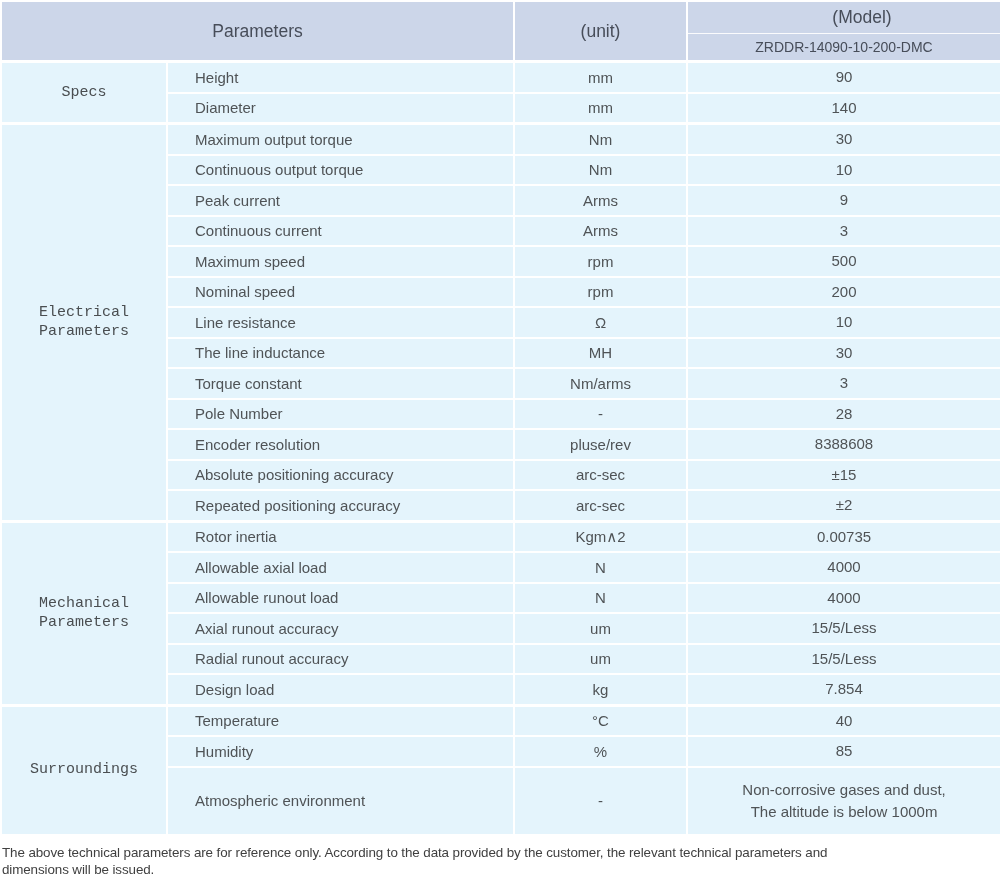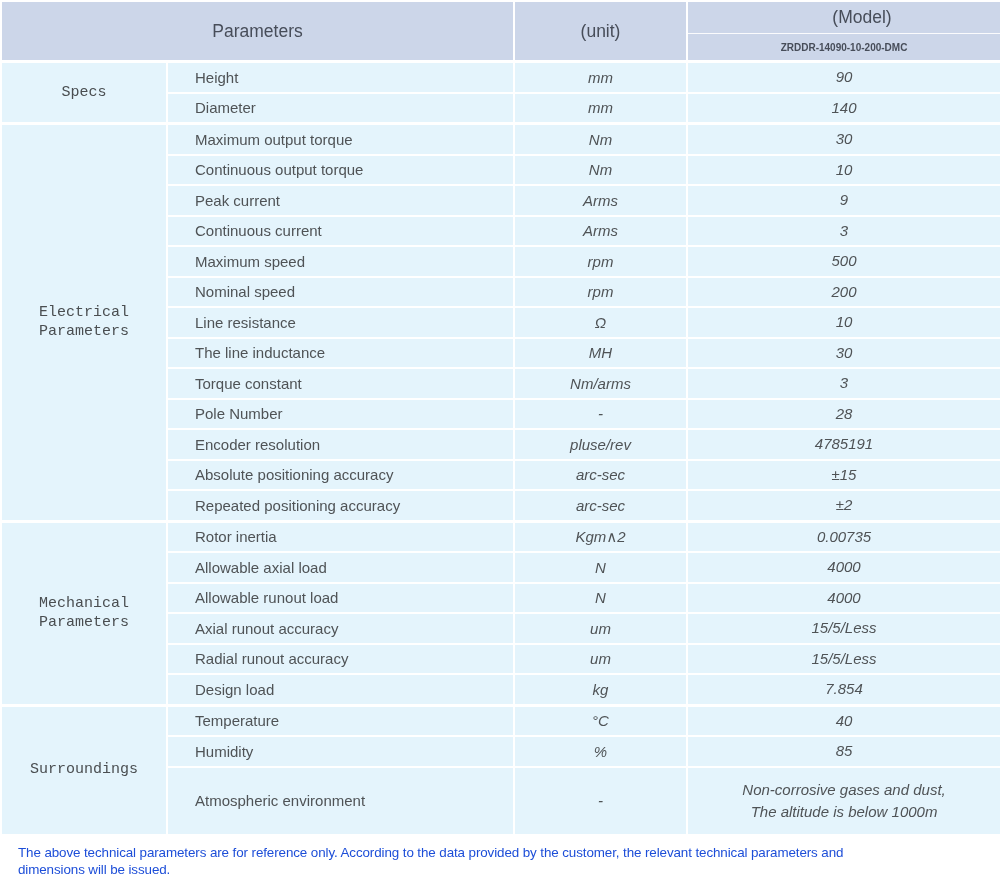--- a/index.html
+++ b/index.html
@@ -32,48 +32,48 @@
     padding:0;
     vertical-align:middle;
   }
   thead th{
     background:var(--header-bg);
     color:#474d59;
     text-align:center;
   }
   .h-params,.h-unit,.h-model{font-size:17.5px;}
   .h-model{height:31px;border-bottom:1px solid rgba(255,255,255,0.9);padding-left:36px;}
-  .h-model-number{font-size:10px;height:26px;border-top:1px solid rgba(255,255,255,0.9);font-weight:bold;}
+  .h-model-number{font-size:14px;height:26px;border-top:1px solid rgba(255,255,255,0.9);}
 
   tbody td{
     background:var(--body-bg);
     font-size:15px;
     height:28.5px;
     color:#4f5356;
   }
   td.section-cell{
     text-align:center;
     white-space:pre-line;
     line-height:1.3;
     color:#4a4e51;
     font-family:Liberation Mono, monospace;
   }
   td.parameter-cell{
     text-align:left;
     padding-left:27px;
   }
-  td.unit-cell,td.value-cell{text-align:center;font-style:italic;}
+  td.unit-cell,td.value-cell{text-align:center;}
   td.value-cell{white-space:pre-line;line-height:1.45;}
   tr.section-start > td{border-top:3px solid var(--grid);}
   tr.tall > td{height:66px;}
 
   .footnote{
     font-size:13.4px;
-    color:#1d4ed8;
-    padding:8px 2px 0 18px;
+    color:#404040;
+    padding:8px 2px 0 2px;
     line-height:1.3;
     letter-spacing:-0.1px;
   }
 </style>
 </head>
 <body>
 
 <div class="page">
   <table class="spec-table">
     <colgroup>
@@ -152,21 +152,21 @@
           <td class="value-cell">3</td>
         </tr>
         <tr>
           <td class="parameter-cell">Pole Number</td>
           <td class="unit-cell">-</td>
           <td class="value-cell">28</td>
         </tr>
         <tr>
           <td class="parameter-cell">Encoder resolution</td>
           <td class="unit-cell">pluse/rev</td>
-          <td class="value-cell">4785191</td>
+          <td class="value-cell">8388608</td>
         </tr>
         <tr>
           <td class="parameter-cell">Absolute positioning accuracy</td>
           <td class="unit-cell">arc-sec</td>
           <td class="value-cell">±15</td>
         </tr>
         <tr>
           <td class="parameter-cell">Repeated positioning accuracy</td>
           <td class="unit-cell">arc-sec</td>
           <td class="value-cell">±2</td>

